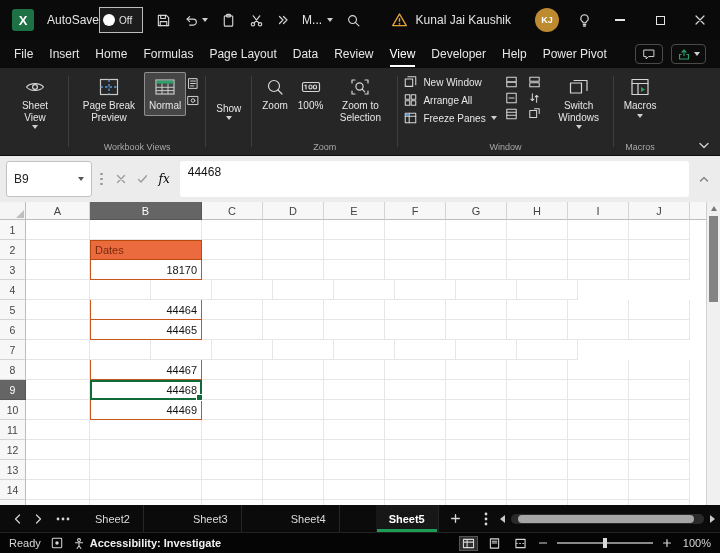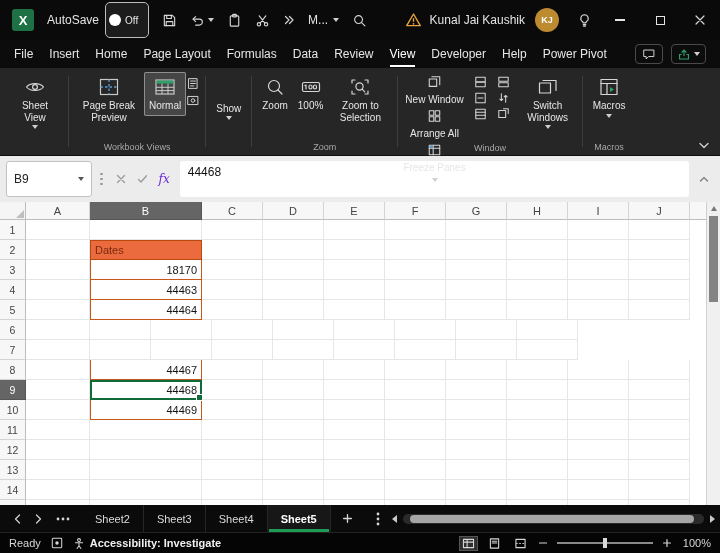--- a/index.html
+++ b/index.html
@@ -6,27 +6,27 @@
 html,body{width:720px;height:553px;overflow:hidden;background:#000;font-family:"Liberation Sans",sans-serif;}
 svg{display:block;}
 .stroke{fill:none;stroke:#d6d6d6;stroke-width:1.2;stroke-linecap:round;stroke-linejoin:round;}
 .chev{display:inline-block;width:0;height:0;border-left:3.5px solid transparent;border-right:3.5px solid transparent;border-top:4px solid #cfcfcf;}
 .chev.dark{border-top-color:#555;}
 
 
 .titlebar{height:40px;background:#0a0a0a;display:flex;align-items:center;color:#e4e4e4;}
 .tb-left{display:flex;align-items:center;gap:13px;padding-left:12px;}
 .excel-logo{width:22px;height:22px;background:#1E7145;border-radius:3px;color:#fff;font-weight:bold;font-size:13px;display:flex;align-items:center;justify-content:center;}
-.autosave{display:flex;align-items:center;gap:6px;font-size:12px;}
-.toggle{width:44px;height:36px;border:1px solid #bdbdbd;border-radius:5px;display:flex;align-items:center;gap:4px;padding:0 3px;font-size:10px;color:#e4e4e4;background:#1c1c1c;}
+.autosave{display:flex;align-items:center;gap:0;font-size:12px;}
+.toggle{width:44px;height:26px;border:1px solid #bdbdbd;border-radius:0;display:flex;align-items:center;gap:4px;padding:0 3px;font-size:10px;color:#e4e4e4;background:#1c1c1c;}
 .knob{width:12px;height:12px;border-radius:50%;background:#fff;}
 .tb-btn{display:flex;align-items:center;gap:3px;}
 .doc-title{font-size:12px;display:flex;align-items:center;gap:5px;}
 .tb-right{margin-left:auto;display:flex;align-items:center;height:100%;}
-.user{display:flex;align-items:center;gap:10px;font-size:12px;margin:0 10px 0 8px;}
+.user{display:flex;align-items:center;gap:24px;font-size:12px;margin:0 10px 0 8px;}
 .avatar{width:24px;height:24px;border-radius:50%;background:#BD8A2F;color:#fff;font-size:9px;font-weight:bold;display:flex;align-items:center;justify-content:center;}
 .win-btn{width:40px;height:40px;display:flex;align-items:center;justify-content:center;}
 .min-glyph{width:10px;height:1.4px;background:#e4e4e4;}
 .max-glyph{width:9px;height:9px;border:1.2px solid #e4e4e4;}
 .bulb{margin:0 8px;}
 
 
 .menubar{height:28px;background:#0c0c0c;display:flex;align-items:center;padding:0 6px;}
 .menu-items{display:flex;height:100%;}
 .menu-item{color:#e6e6e6;font-size:12px;padding:0 8px;height:100%;display:flex;align-items:center;position:relative;white-space:nowrap;}
@@ -39,32 +39,32 @@
 .ribbon{height:88px;background:#262626;display:flex;align-items:stretch;padding:2px 2px 0 4px;position:relative;border-bottom:1px solid #111;}
 .rgroup{display:flex;flex-direction:column;}
 .rg-content{height:72px;display:flex;align-items:flex-start;padding:2px 3px 0;}
 .rg-label{height:14px;font-size:9px;color:#a8a8a8;text-align:center;line-height:12px;}
 .rdivider{width:1px;background:#3d3d3d;margin:6px 2px 8px;}
 .bigbtn{display:flex;flex-direction:column;align-items:center;gap:2px;padding:4px 5px;font-size:10px;color:#e6e6e6;text-align:center;line-height:1.15;border-radius:2px;}
 .bigbtn.selected{background:#464646;box-shadow:inset 0 0 0 1px #8f8f8f;}
 .bicon{height:22px;display:flex;align-items:center;}
 .blabel{display:block;}
 .scol{display:flex;flex-direction:column;gap:4px;padding-top:3px;}
-.smallbtn{display:flex;align-items:center;gap:5px;font-size:10px;color:#e6e6e6;white-space:nowrap;flex-direction:column;}
+.smallbtn{display:flex;align-items:center;gap:5px;font-size:10px;color:#e6e6e6;white-space:nowrap;}
 .igrid{display:grid;grid-template-columns:18px 18px;gap:4px 5px;padding:4px 6px 0;}
 .igrid>span{display:flex;align-items:center;justify-content:center;}
 .ribbon-collapse{position:absolute;right:10px;bottom:6px;}
 
 
 .formulabar{height:46px;background:#ececec;display:flex;align-items:center;padding:5px 6px;gap:5px;}
 .namebox{width:86px;height:100%;background:#fff;border:1px solid #c2c2c2;border-radius:3px;display:flex;align-items:center;padding:0 7px;font-size:12px;color:#222;}
 .namebox .chev{margin-left:auto;}
 .fb-handle{display:flex;flex-direction:column;gap:2.5px;padding:0 3px;}
 .fb-handle i{width:2.5px;height:2.5px;border-radius:50%;background:#9a9a9a;}
-.fb-icons{display:flex;align-items:center;gap:11px;padding:0 5px;color:#6d28d9;}
+.fb-icons{display:flex;align-items:center;gap:11px;padding:0 5px;color:#000000;}
 .fx{font-style:italic;font-family:"DejaVu Serif",serif;font-size:12px;}
 .fb-input{flex:1;height:100%;background:#fff;border-radius:3px;font-size:12px;color:#111;padding:4px 8px;}
 .fb-expand{padding:0 5px;}
 
 
 .gridwrap{height:303px;display:flex;background:#fff;}
 .gridmain{width:706px;overflow:hidden;background:#fff;}
 .colheads{display:flex;height:18px;}
 .corner{width:26px;height:18px;background:#f5f5f5;border-right:1px solid #bdbdbd;border-bottom:1px solid #bdbdbd;position:relative;}
 .corner::after{content:"";position:absolute;right:1px;bottom:1px;border-left:8px solid transparent;border-bottom:8px solid #bfbfbf;}
@@ -80,21 +80,21 @@
 .cell.data{border:1px solid #C8551B;border-top:0;justify-content:flex-end;padding-right:4px;}
 .cell.selected{outline:2px solid #0F6B3A;outline-offset:-2px;position:relative;z-index:2;}
 .cell.selected::after{content:"";position:absolute;right:-2px;bottom:-2px;width:5px;height:5px;background:#0F6B3A;border:1px solid #fff;}
 .vscroll{width:14px;background:#f0f0f0;border-left:1px solid #cfcfcf;position:relative;}
 .varrow{position:absolute;top:4px;left:4px;width:0;height:0;border-left:3px solid transparent;border-right:3px solid transparent;border-bottom:5px solid #777;}
 .vthumb{position:absolute;left:2px;right:2px;top:14px;height:86px;background:#848484;}
 
 
 .sheettabs{height:27px;background:#0b0b0b;display:flex;align-items:center;color:#dcdcdc;}
 .st-nav{display:flex;align-items:center;gap:14px;padding:0 12px 0 14px;}
-.tabs{display:flex;height:100%;}
+.tabs{display:flex;height:100%;gap:36px;}
 .tab{padding:0 13px;display:flex;align-items:center;font-size:11px;border-right:1px solid #262626;position:relative;white-space:nowrap;}
 .tab.active{color:#fff;font-weight:bold;background:#171717;}
 .tab.active::after{content:"";position:absolute;left:1px;right:1px;bottom:0;height:3px;background:#1F9B57;}
 .addsheet{padding:0 11px;}
 .st-dots{margin-left:12px;}
 .hscroll{flex:1;display:flex;align-items:center;gap:6px;padding:0 5px 0 12px;}
 .harrow{width:0;height:0;border-top:4px solid transparent;border-bottom:4px solid transparent;}
 .harrow.left{border-right:5px solid #c9c9c9;}
 .harrow.right{border-left:5px solid #c9c9c9;}
 .htrack{flex:1;height:10px;background:#2a2a2a;border-radius:5px;position:relative;}
@@ -196,22 +196,22 @@
         </svg>
       </div>
   </div>
 </div>
 
 <div class="menubar">
   <div class="menu-items">
       <div class="menu-item">File</div>
       <div class="menu-item">Insert</div>
       <div class="menu-item">Home</div>
+      <div class="menu-item">Formulas</div>
       <div class="menu-item">Page Layout</div>
-      <div class="menu-item">Formulas</div>
       <div class="menu-item">Data</div>
       <div class="menu-item">Review</div>
       <div class="menu-item active">View</div>
       <div class="menu-item">Developer</div>
       <div class="menu-item">Help</div>
       <div class="menu-item">Power Pivot</div>
     </div>
   <div class="mb-right">
     <div class="mb-btn">
         <svg width="14" height="13" viewBox="0 0 16 16">
@@ -529,21 +529,20 @@
           <div class="cell wC"></div>
           <div class="cell wC"></div>
           <div class="cell wC"></div>
           <div class="cell wC"></div>
           <div class="cell wC"></div>
           <div class="cell wC"></div>
         </div>
         <div class="gridrow">
           <div class="rowh">4</div>
           <div class="cell wA"></div>
-          <div class="cell wB data">44463</div>
           <div class="cell wC"></div>
           <div class="cell wC"></div>
           <div class="cell wC"></div>
           <div class="cell wC"></div>
           <div class="cell wC"></div>
           <div class="cell wC"></div>
           <div class="cell wC"></div>
           <div class="cell wC"></div>
         </div>
         <div class="gridrow">
@@ -555,20 +554,21 @@
           <div class="cell wC"></div>
           <div class="cell wC"></div>
           <div class="cell wC"></div>
           <div class="cell wC"></div>
           <div class="cell wC"></div>
           <div class="cell wC"></div>
         </div>
         <div class="gridrow">
           <div class="rowh">6</div>
           <div class="cell wA"></div>
+          <div class="cell wB data">44465</div>
           <div class="cell wC"></div>
           <div class="cell wC"></div>
           <div class="cell wC"></div>
           <div class="cell wC"></div>
           <div class="cell wC"></div>
           <div class="cell wC"></div>
           <div class="cell wC"></div>
           <div class="cell wC"></div>
         </div>
         <div class="gridrow">

